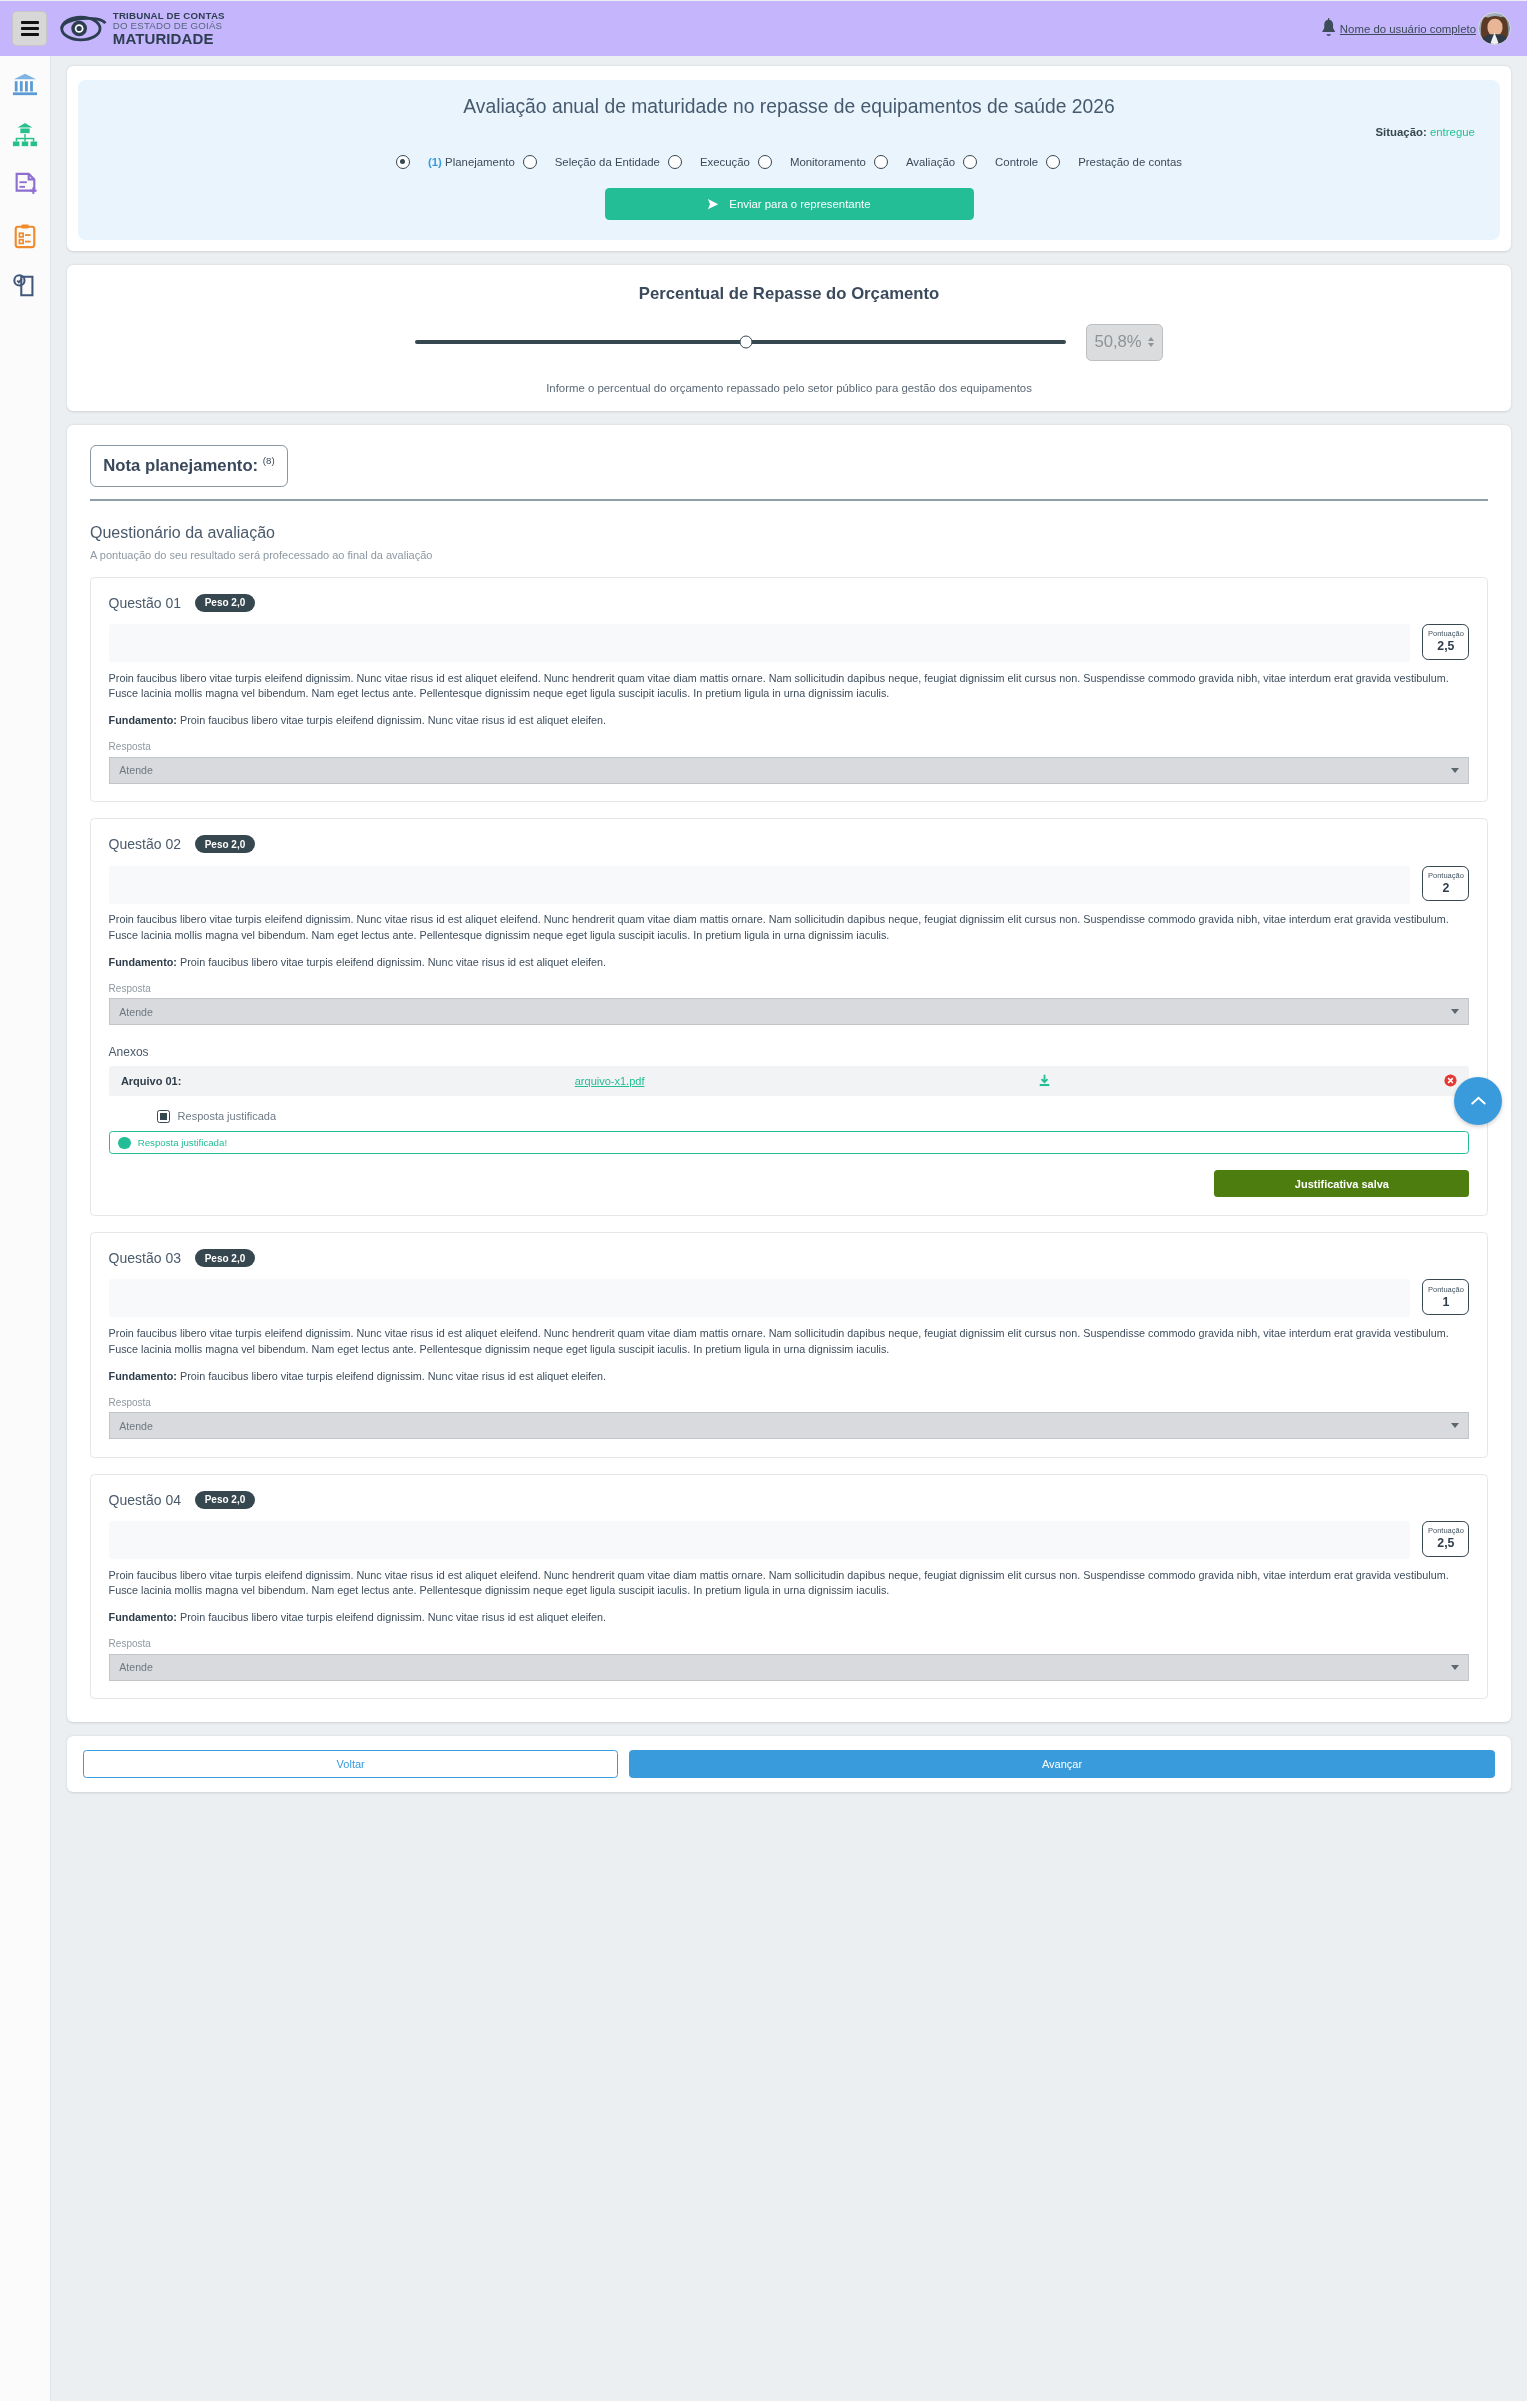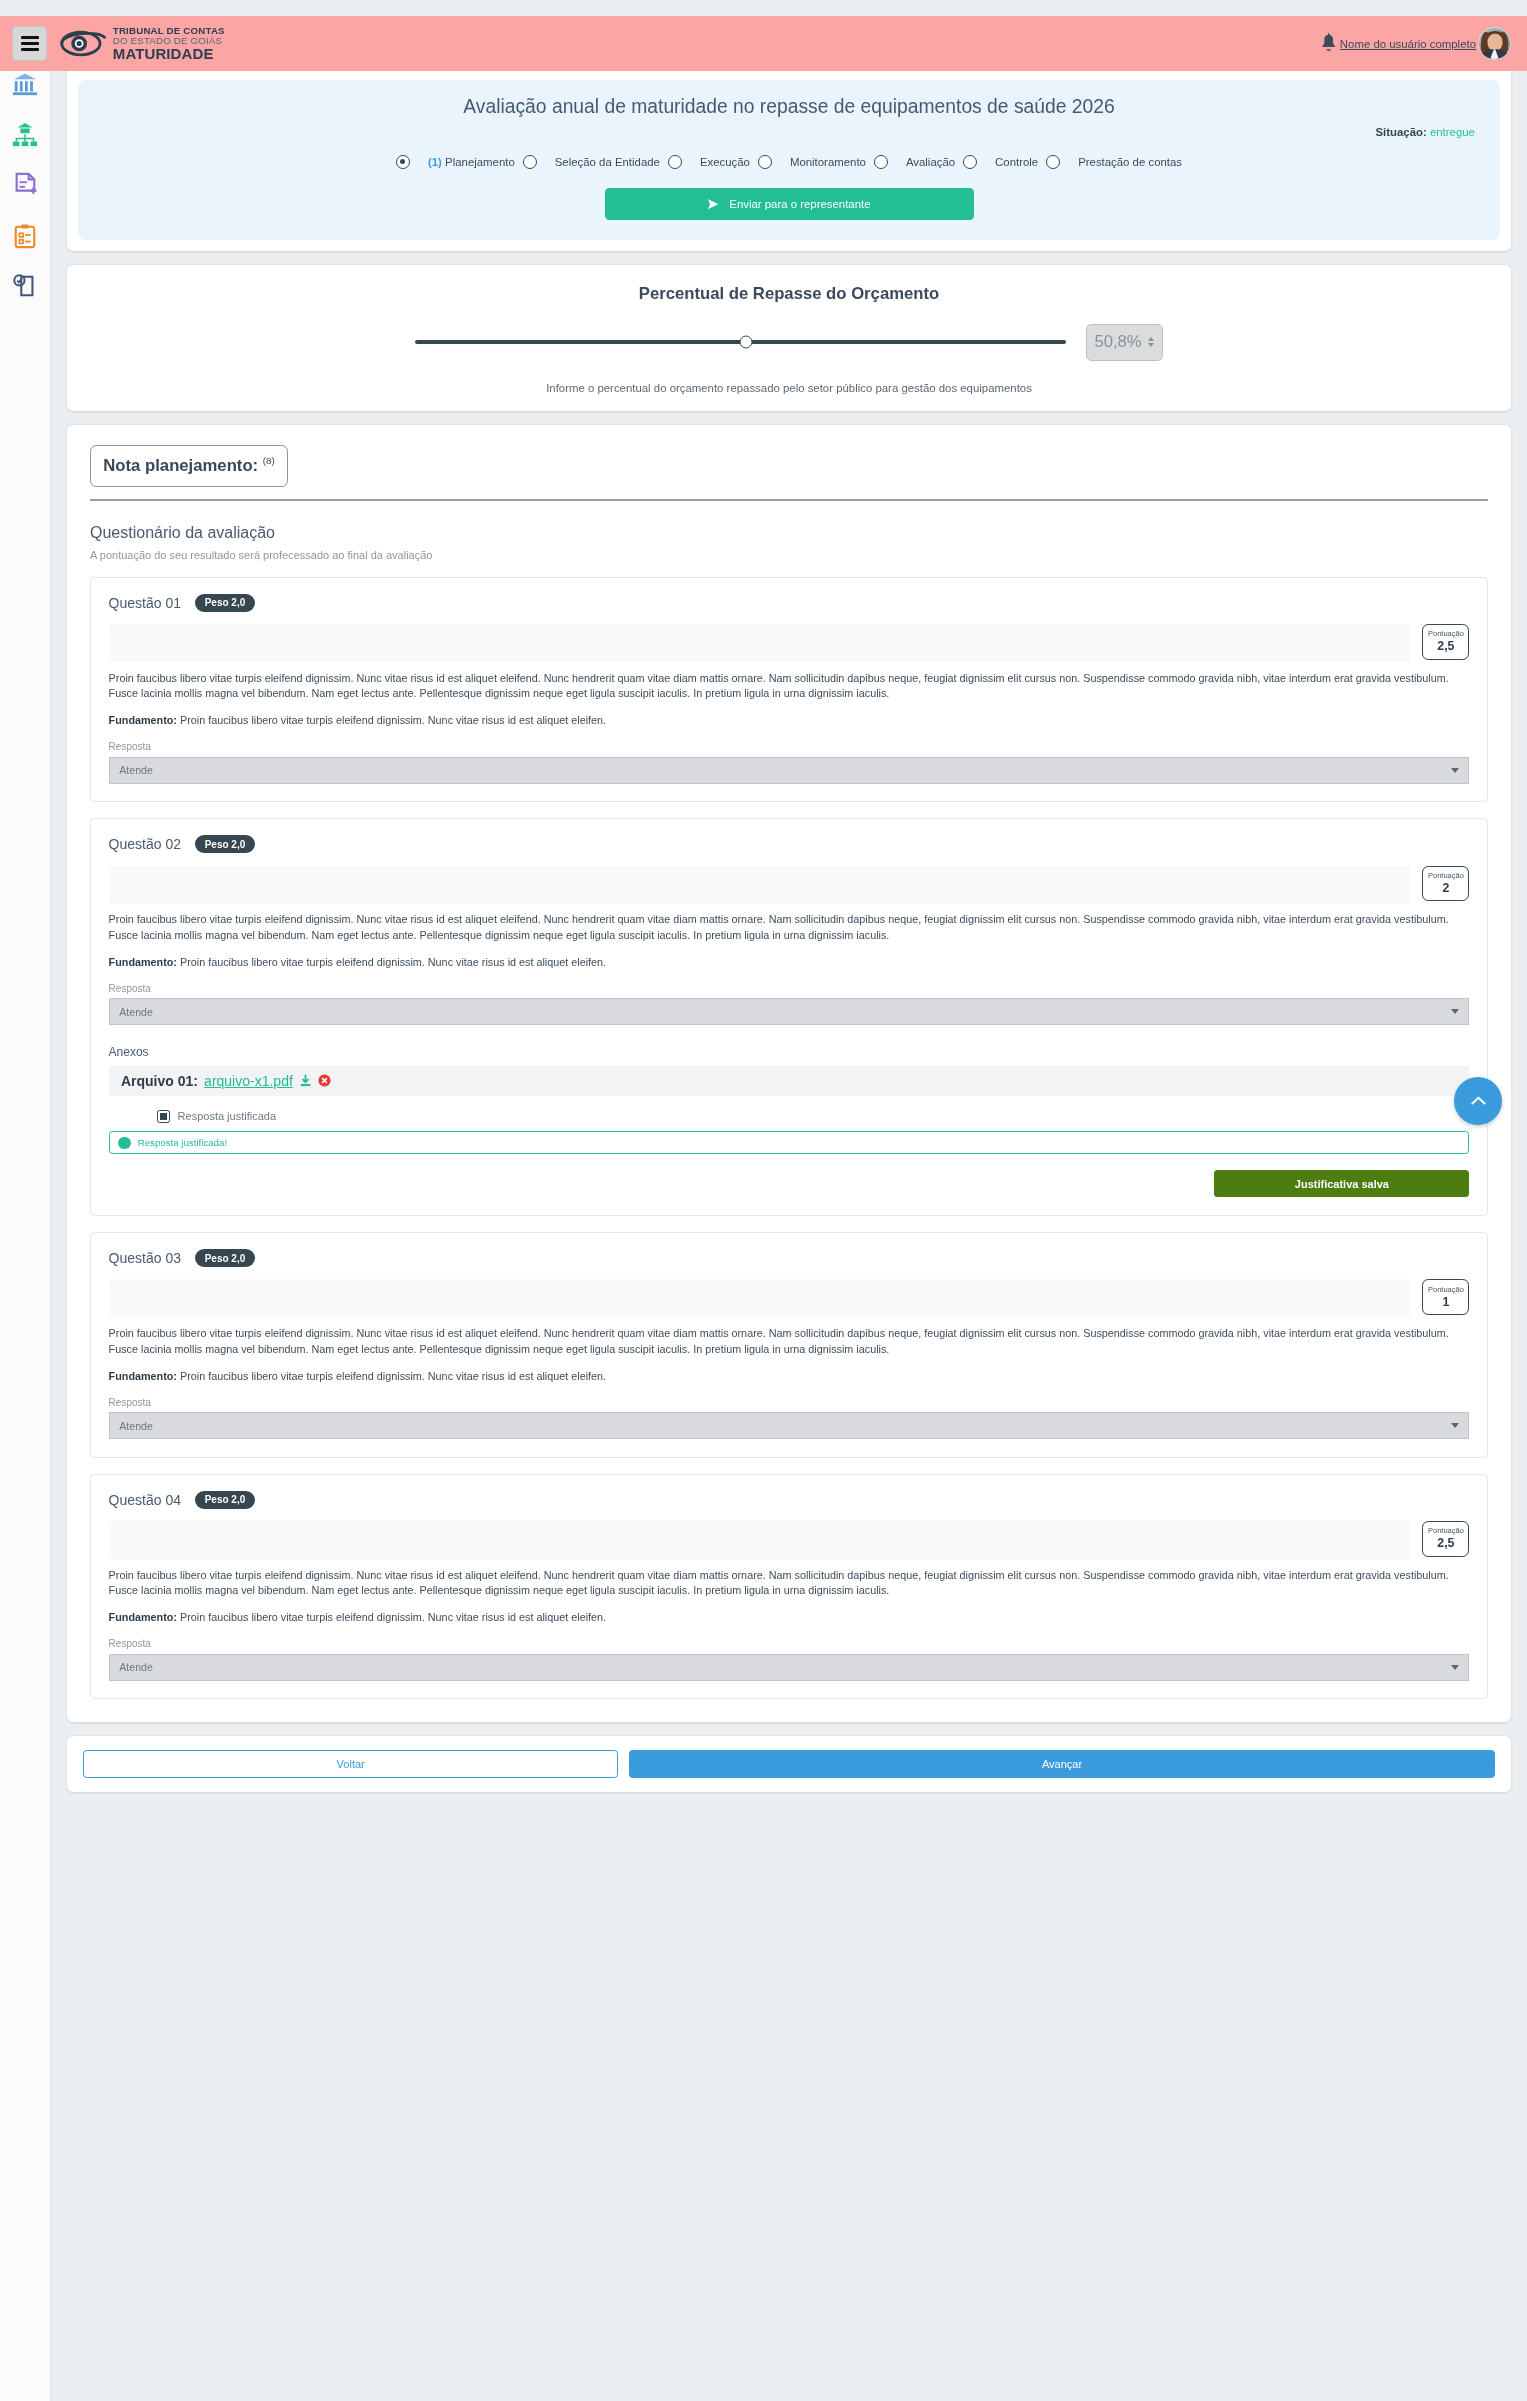--- a/index.html
+++ b/index.html
@@ -7,22 +7,22 @@
     width: 1527px; height: 2401px;
     font-family: "Liberation Sans", sans-serif;
     background: #eceff1;
     color: #37474f;
     overflow: hidden;
   }
   .page { position: relative; width: 1527px; height: 2401px; background: #eceff1; }
 
   
   .topbar {
-    position: absolute; top: 16px; left: 0; width: 1527px; height: 55px;
-    background: #fca5a5;
+    position: absolute; top: 1px; left: 0; width: 1527px; height: 55px;
+    background: #c4b5fd;
     display: flex; align-items: center;
     z-index: 30;
   }
   .hamburger {
     width: 35px; height: 35px; margin-left: 12.3px;
     background: #d7d7d7; border: 0.9px solid #c6c6c6; border-radius: 4.4px;
     display: flex; flex-direction: column; justify-content: center; align-items: center; gap: 3.5px;
     cursor: pointer;
   }
   .hamburger span { display: block; width: 18.5px; height: 2.6px; background: #111; border-radius: 0.9px; }
@@ -157,21 +157,21 @@
   .select {
     margin-top: 4.4px; height: 27px; background:#d8dadd; border:0.9px solid #c2c5c8; border-radius:0;
     display:flex; align-items:center; justify-content:space-between; padding: 0 9.7px;
     font-size:10.6px; color:#6f7981; cursor:pointer;
   }
   .select .caret { width:0;height:0;border-left:4.4px solid transparent;border-right:4.4px solid transparent;border-top:5.3px solid #5c666e; }
 
   .anexos-label { font-size:12px; color:#4a5a6b; margin-top: 19.3px; }
   .anexo-row {
     margin-top: 7px; background:#f2f3f4; border-radius:2.6px; height: 30px;
-    display:flex; align-items:center; gap: 6.2px; padding: 0 12.3px; font-size:14px;
+    display:flex; align-items:center; gap: 6.2px; padding: 0 12.3px; font-size:11px;justify-content:space-between;
   }
   .anexo-row b { color:#2f3d4a; }
   .anexo-link { color:#23bd96; text-decoration:underline; cursor:pointer; }
   .dl-icon { width:13px; height:13px; cursor:pointer; }
   .x-icon { width:13px; height:13px; cursor:pointer; }
 
   .check-row { display:flex; align-items:center; gap: 8px; margin-top: 14px; padding-left: 48px; }
   .checkbox {
     width:13px; height:13px; border:1.8px solid #37474f; border-radius:2.6px; background:#fff;
     display:flex; align-items:center; justify-content:center; cursor:pointer; flex:none;

